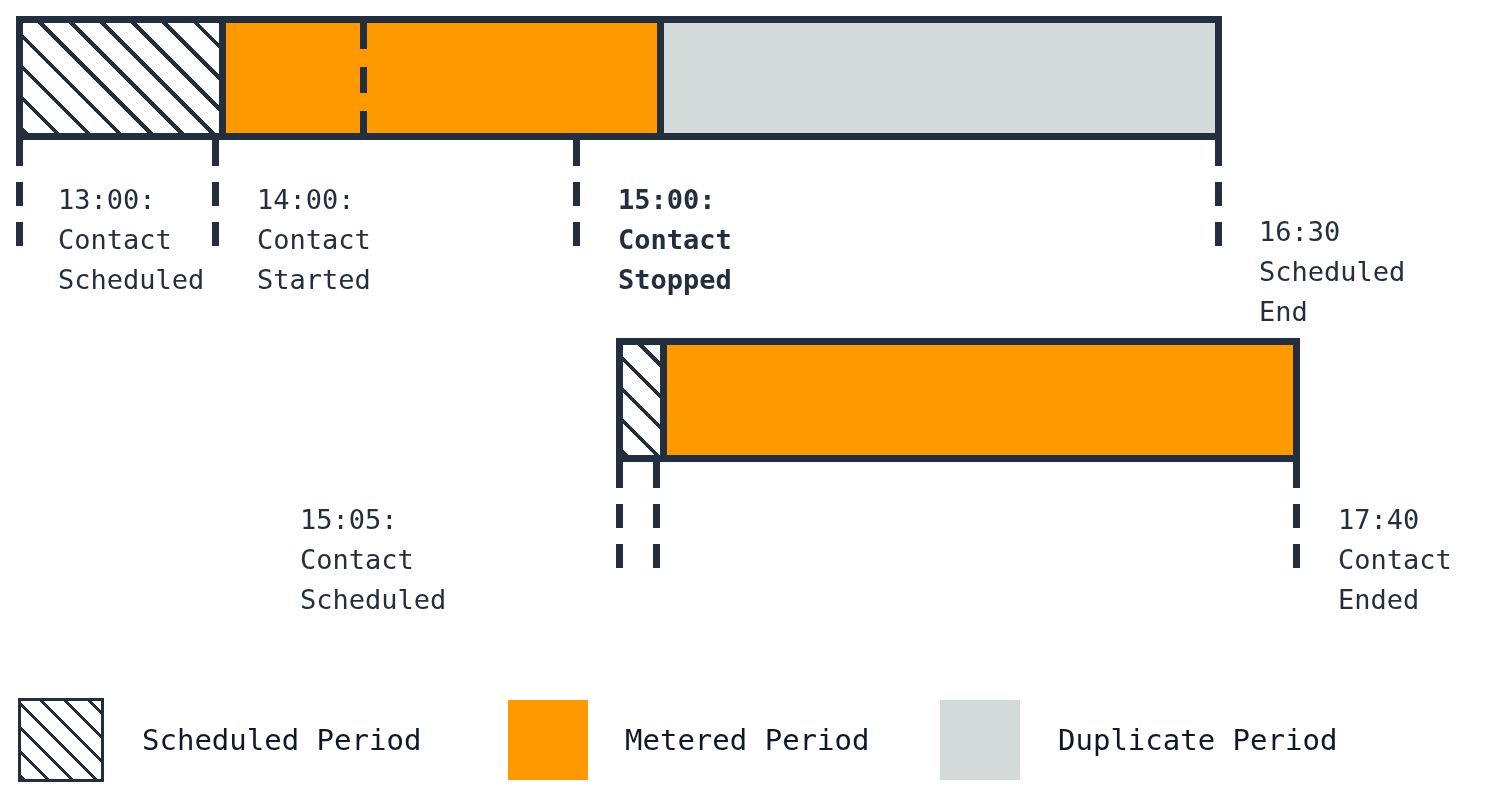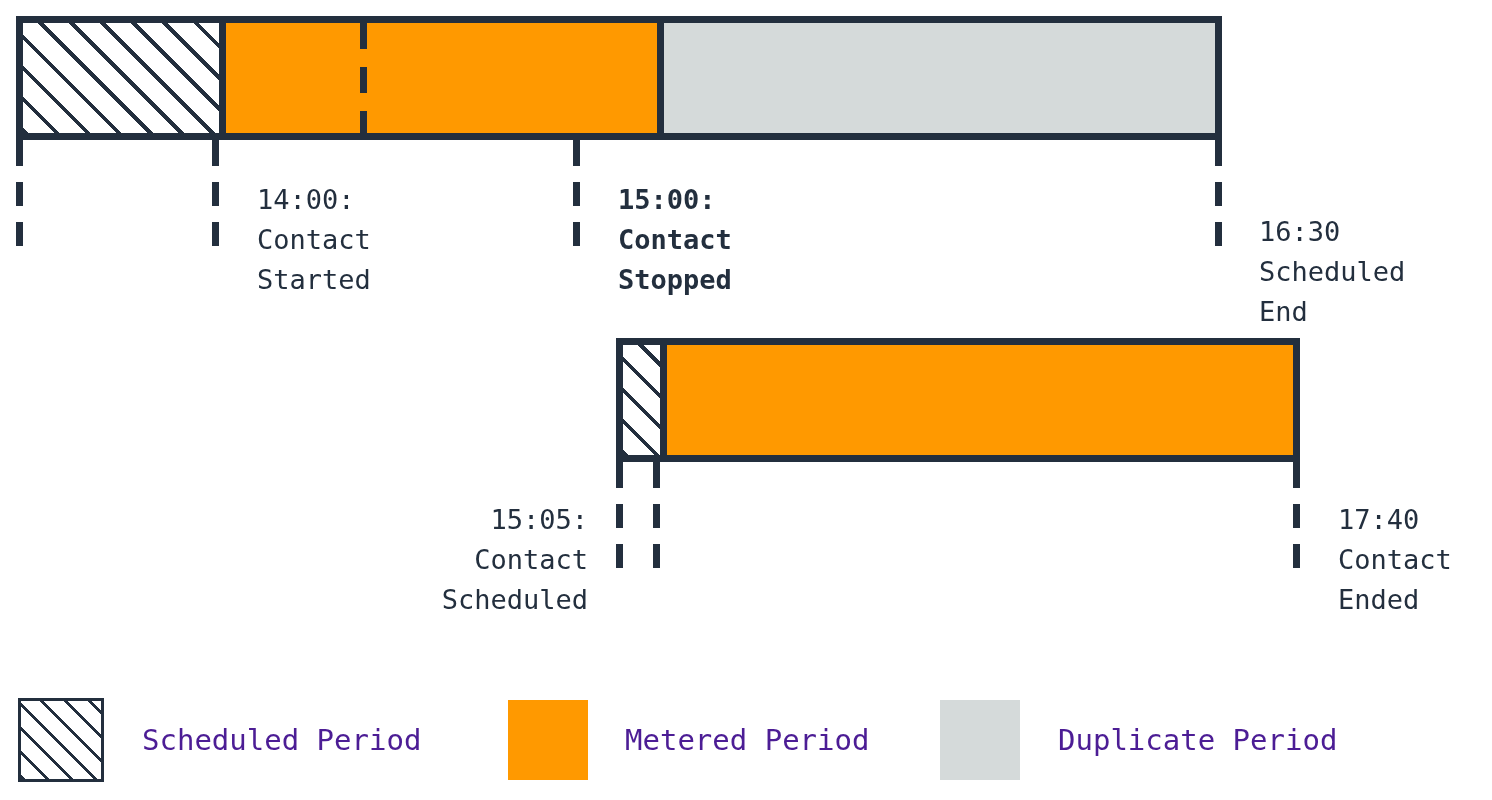--- a/index.html
+++ b/index.html
@@ -79,21 +79,21 @@
 
   
   .label {
     position: absolute;
     font-size: 27px;
     line-height: 40px;
     letter-spacing: 0px;
     color: #232F3E;
     white-space: pre;
   }
-  .label.right { text-align: right; }
+  .label.right { }
 
   
   #legend {
     position: absolute;
     left: 0;
     top: 690px;
     width: 1492px;
     height: 110px;
   }
   .legend-item {
@@ -115,21 +115,21 @@
     background-image: repeating-linear-gradient(
         45deg,
         #232F3E 0px, #232F3E 3px,
         rgba(0,0,0,0) 3px, rgba(0,0,0,0) 17px);
   }
   .swatch.metered   { width: 80px; height: 80px; background: #FF9900; }
   .swatch.duplicate { width: 80px; height: 80px; background: #D5DADA; }
   .legend-label {
     font-size: 29px;
     line-height: 34px;
-    color: #4c1d95;
+    color: #0f172a;
     white-space: pre;
   }
 </style>
 </head>
 <body>
 
 <div id="stage">
 
   <div class="bar" style="left:16px; top:16px; width:1206px; height:124px;">
     <div class="seg scheduled" style="width:196px;"></div>
@@ -153,20 +153,23 @@
     <div class="stem" style="height:26px;"></div>
     <div class="d1" style="top:42px;"></div>
     <div class="d2" style="top:82px;"></div>
   </div>
   <div class="tick" style="left:1215px; top:140px;">
     <div class="stem" style="height:26px;"></div>
     <div class="d1" style="top:42px;"></div>
     <div class="d2" style="top:82px;"></div>
   </div>
 
+  <div class="label" style="left:58px; top:180px;"><span>13:00:</span>
+<span>Contact</span>
+<span>Scheduled</span></div>
 
   <div class="label" style="left:257px; top:180px;"><span>14:00:</span>
 <span>Contact</span>
 <span>Started</span></div>
 
   <div class="label" style="left:618px; top:180px;font-weight:bold;"><span>15:00:</span>
 <span>Contact</span>
 <span>Stopped</span></div>
 
   <div class="label" style="left:1259px; top:180px;margin-top:32px;"><span>16:30</span>

